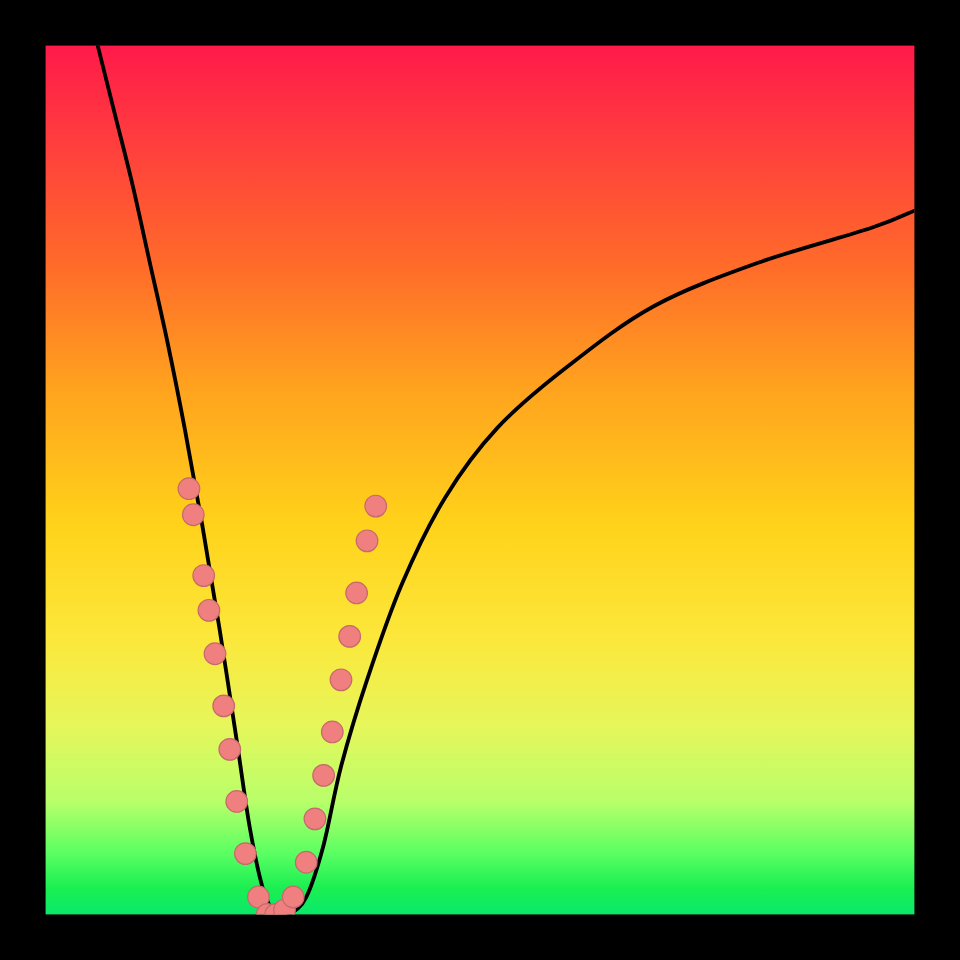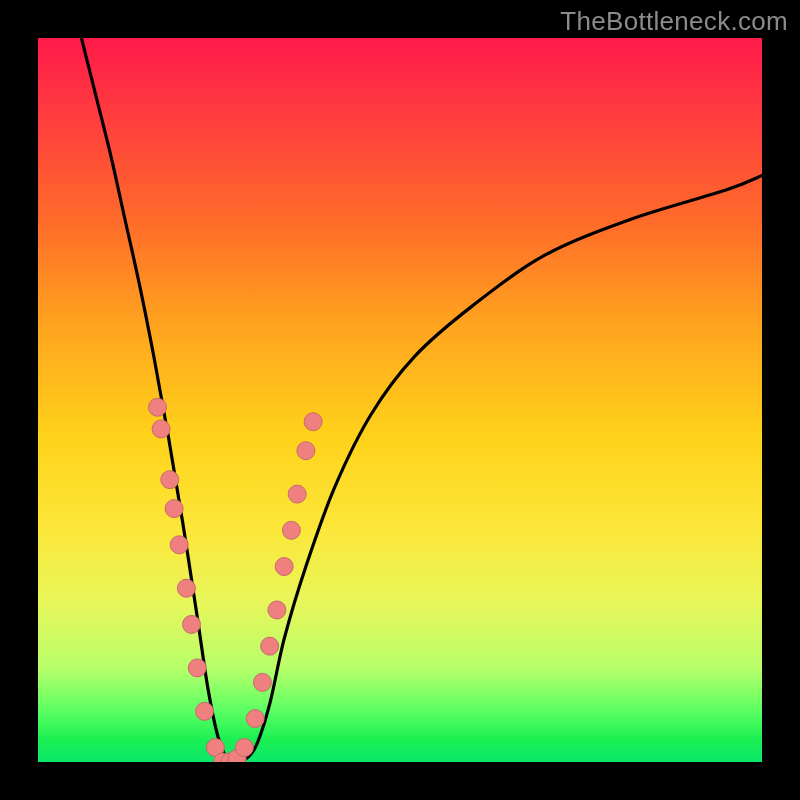--- a/index.html
+++ b/index.html
@@ -55,21 +55,20 @@
     top: 0;
     width: 724px;
     height: 724px;
     pointer-events: none;
   }
 </style>
 </head>
 <body>
 
 <div class="frame">
-  <div class="watermark">TheBottleneck.com</div>
   <div class="plot">
     <svg class="curve" viewBox="0 0 724 724">
       <g id="svg-layer">
           <path d="M 43.44 0.00 C 45.85 9.65, 53.09 38.61, 57.92 57.92 C 62.75 77.23, 67.57 95.33, 72.40 115.84 C 77.23 136.35, 82.05 159.28, 86.88 181.00 C 91.71 202.72, 96.53 223.23, 101.36 246.16 C 106.19 269.09, 111.01 293.22, 115.84 318.56 C 120.67 343.90, 125.49 370.45, 130.32 398.20 C 135.15 425.95, 139.97 454.91, 144.80 485.08 C 149.63 515.25, 155.06 551.45, 159.28 579.20 C 163.50 606.95, 166.52 631.09, 170.14 651.60 C 173.76 672.11, 177.38 690.21, 181.00 702.28 C 184.62 714.35, 188.24 720.38, 191.86 724.00 C 195.48 727.62, 198.50 726.41, 202.72 724.00 C 206.94 721.59, 212.37 719.17, 217.20 709.52 C 222.03 699.87, 226.85 684.18, 231.68 666.08 C 236.51 647.98, 240.13 623.85, 246.16 600.92 C 252.19 577.99, 259.43 553.86, 267.88 528.52 C 276.33 503.18, 285.98 474.22, 296.84 448.88 C 307.70 423.54, 319.77 398.20, 333.04 376.48 C 346.31 354.76, 359.59 336.66, 376.48 318.56 C 393.37 300.46, 412.68 284.77, 434.40 267.88 C 456.12 250.99, 480.25 231.68, 506.80 217.20 C 533.35 202.72, 563.51 191.86, 593.68 181.00 C 623.85 170.14, 666.08 159.28, 687.80 152.04 C 709.52 144.80, 717.97 139.97, 724.00 137.56" fill="none" stroke="#000000" stroke-width="3.2" stroke-linecap="round" stroke-linejoin="round"></path>
           <circle cx="119.46" cy="369.24" r="9" fill="#f08080" stroke="#c56a6a" stroke-width="1"></circle>
           <circle cx="123.08" cy="390.96" r="9" fill="#f08080" stroke="#c56a6a" stroke-width="1"></circle>
           <circle cx="131.77" cy="441.64" r="9" fill="#f08080" stroke="#c56a6a" stroke-width="1"></circle>
           <circle cx="136.11" cy="470.60" r="9" fill="#f08080" stroke="#c56a6a" stroke-width="1"></circle>
           <circle cx="141.18" cy="506.80" r="9" fill="#f08080" stroke="#c56a6a" stroke-width="1"></circle>
           <circle cx="148.42" cy="550.24" r="9" fill="#f08080" stroke="#c56a6a" stroke-width="1"></circle>

